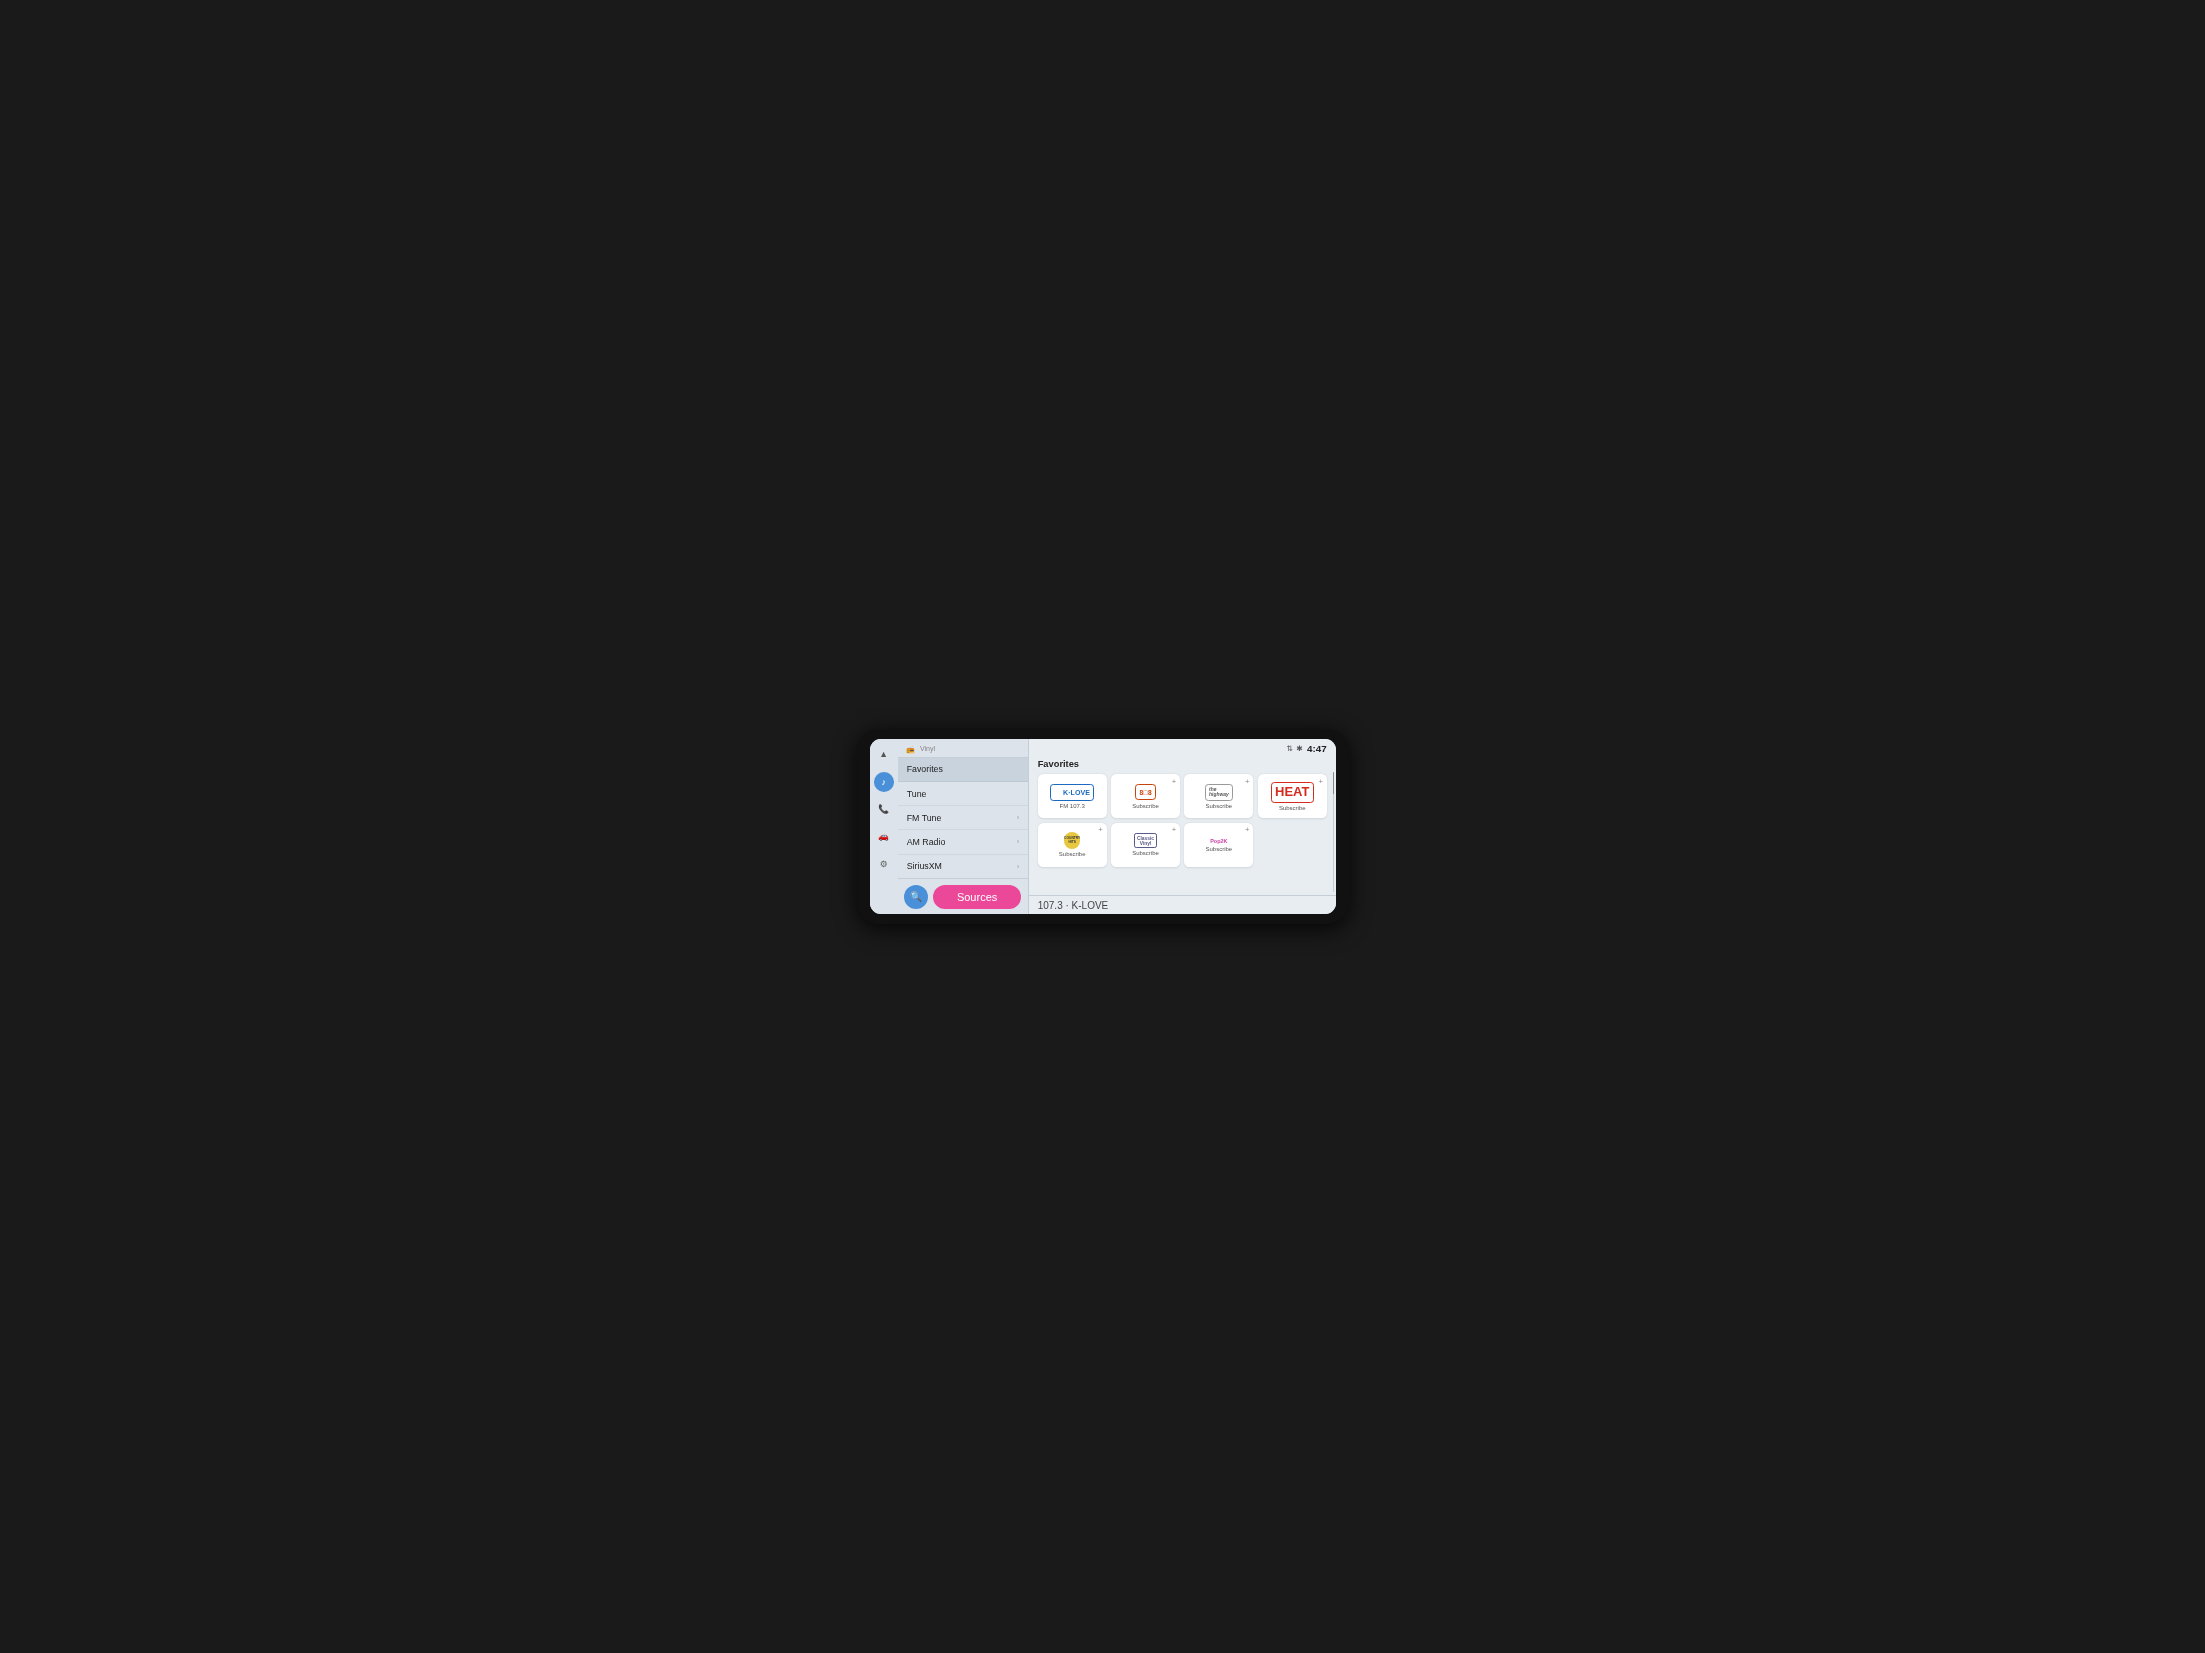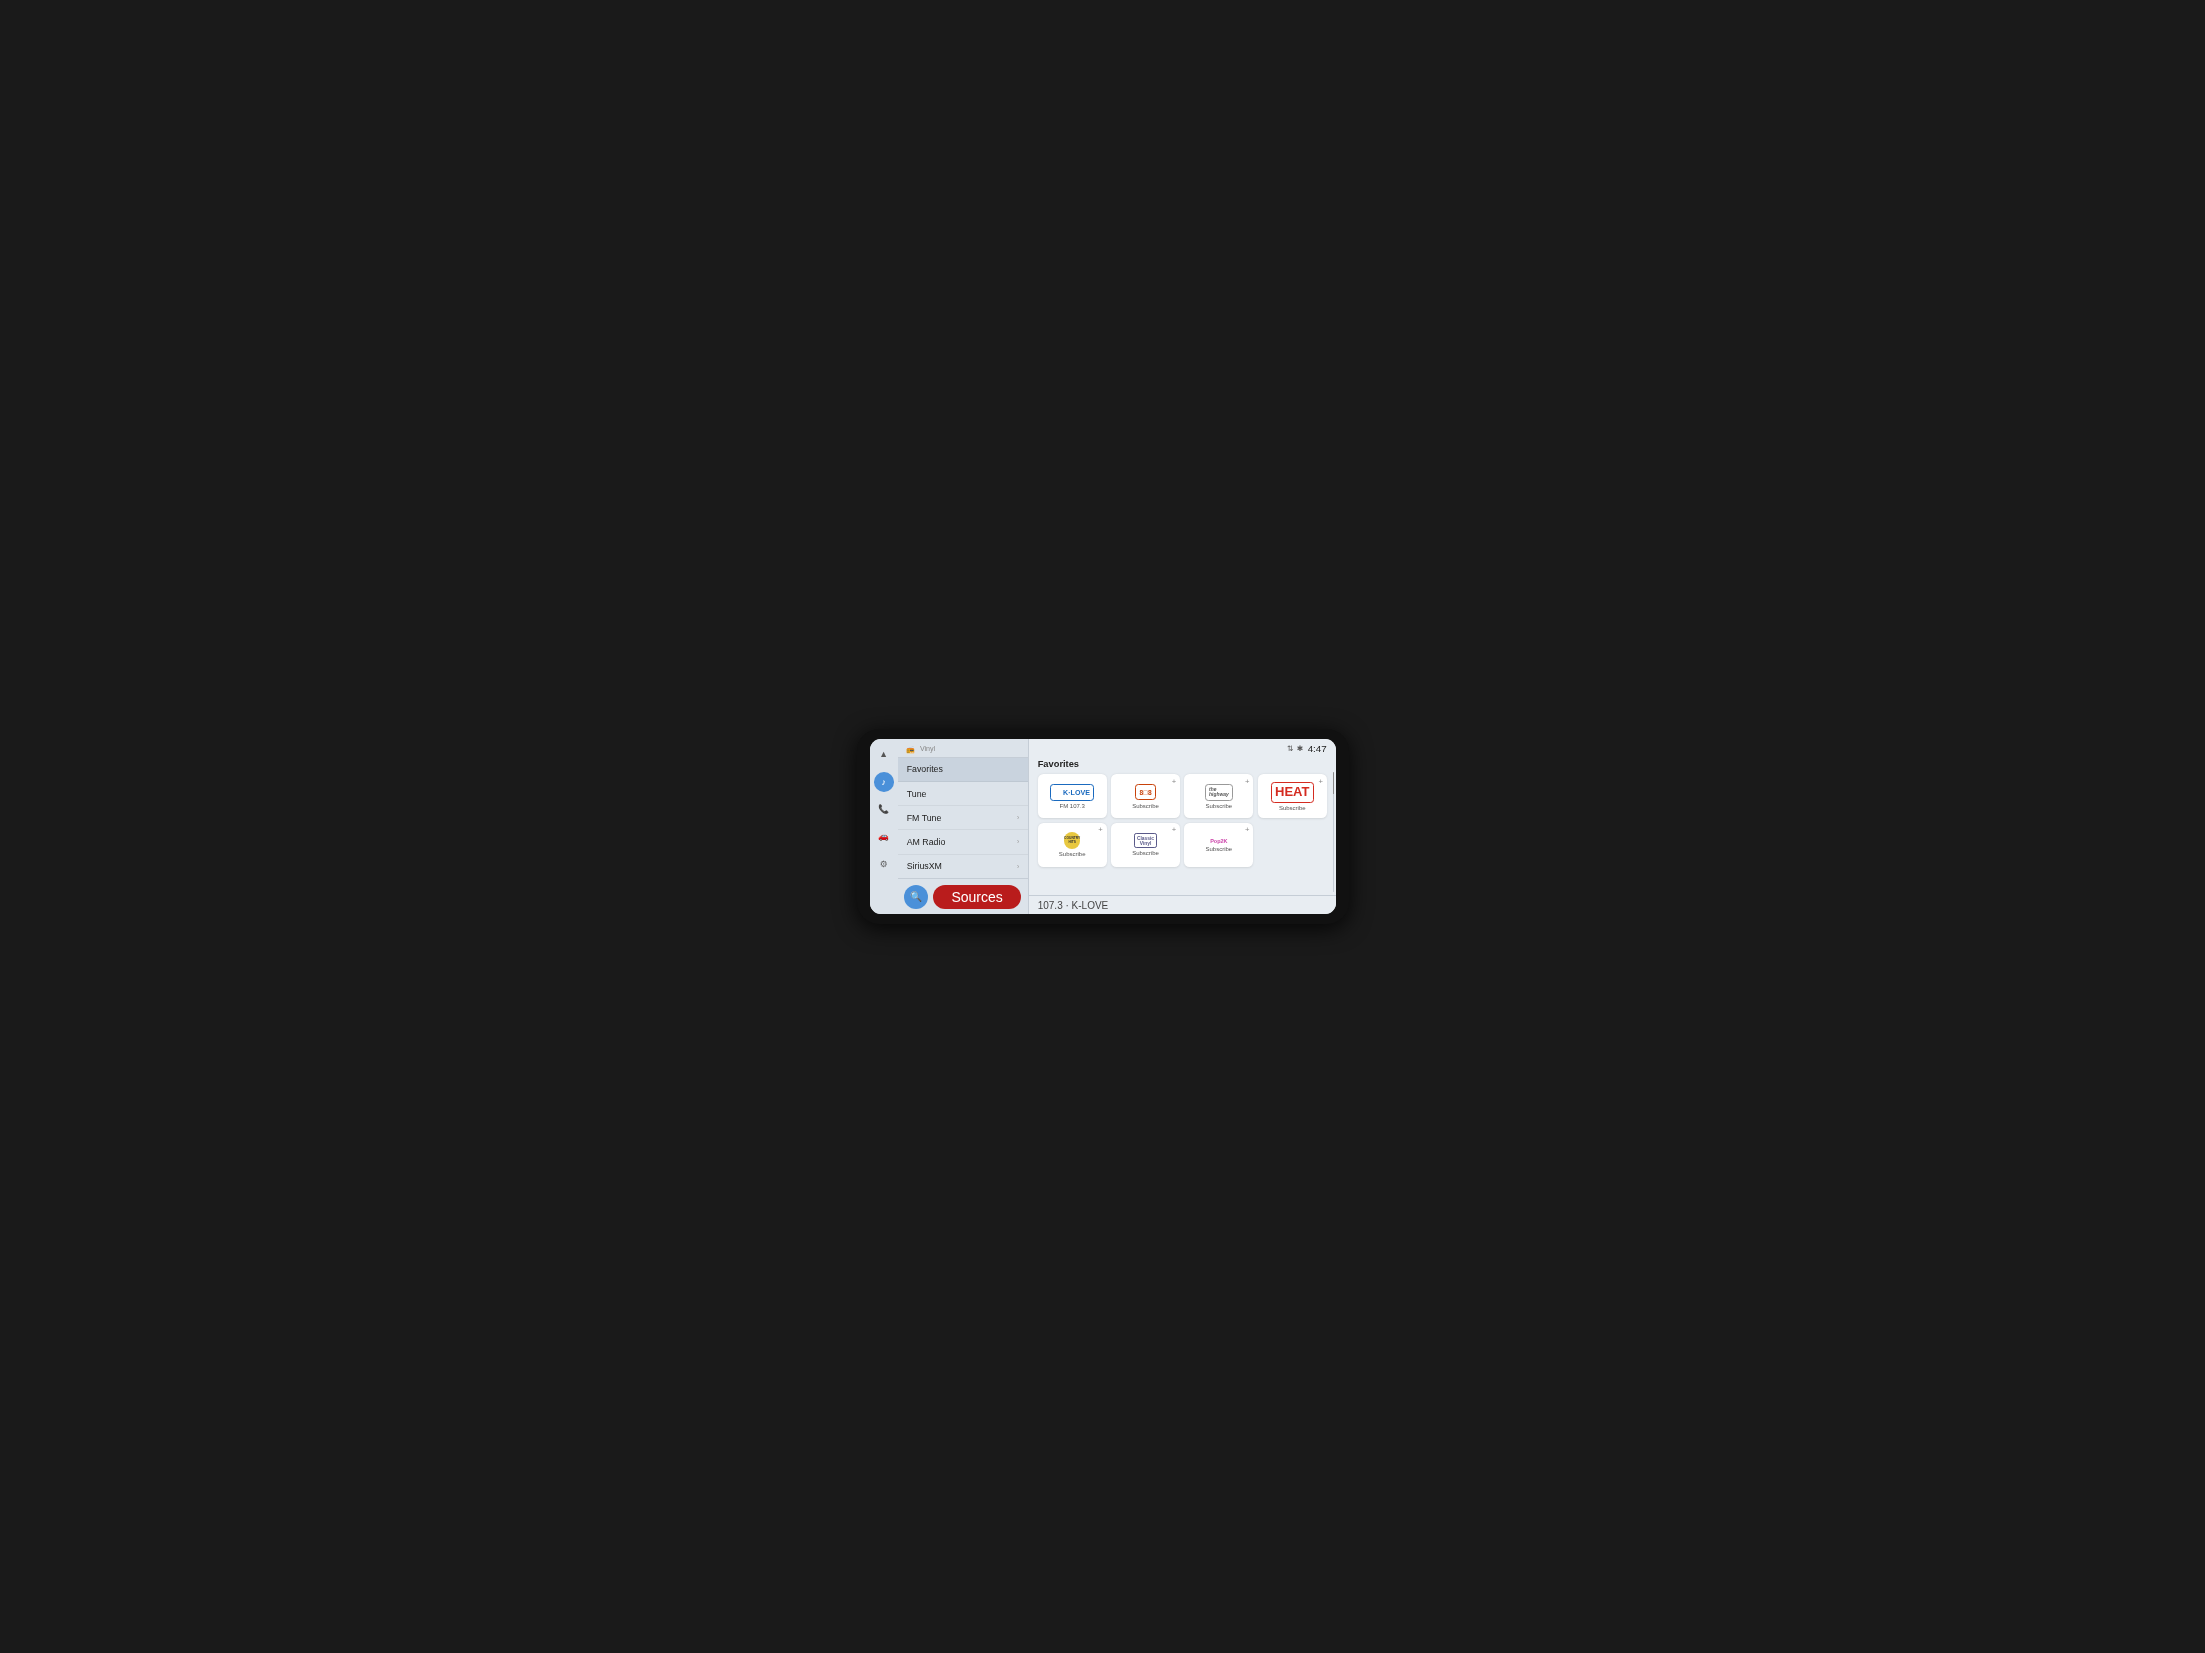--- a/index.html
+++ b/index.html
@@ -127,24 +127,24 @@
       cursor: pointer;
       color: white;
       font-size: 9.8px;
       flex-shrink: 0;
     }
 
     .sources-btn {
       flex: 1;
       height: 24px;
       border-radius: 12px;
-      background: #b91c1c;
+      background: #ec4899;
       border: none;
       color: white;
-      font-size: 14px;
+      font-size: 11px;
       font-weight: 500;
       cursor: pointer;
       display: flex;
       align-items: center;
       justify-content: center;
     }
 
     
     .main-content {
       flex: 1;
@@ -165,21 +165,21 @@
     .top-bar-icons {
       display: flex;
       align-items: center;
       gap: 3.3px;
       color: #555;
       font-size: 7.7px;
     }
 
     .time-display {
       font-size: 9.8px;
-      font-weight: 400;
+      font-weight: 700;
       color: #222;
     }
 
     .content-area {
       flex: 1;
       padding: 0 8.8px 0 8.8px;
       overflow: hidden;
     }
 
     .section-title {

